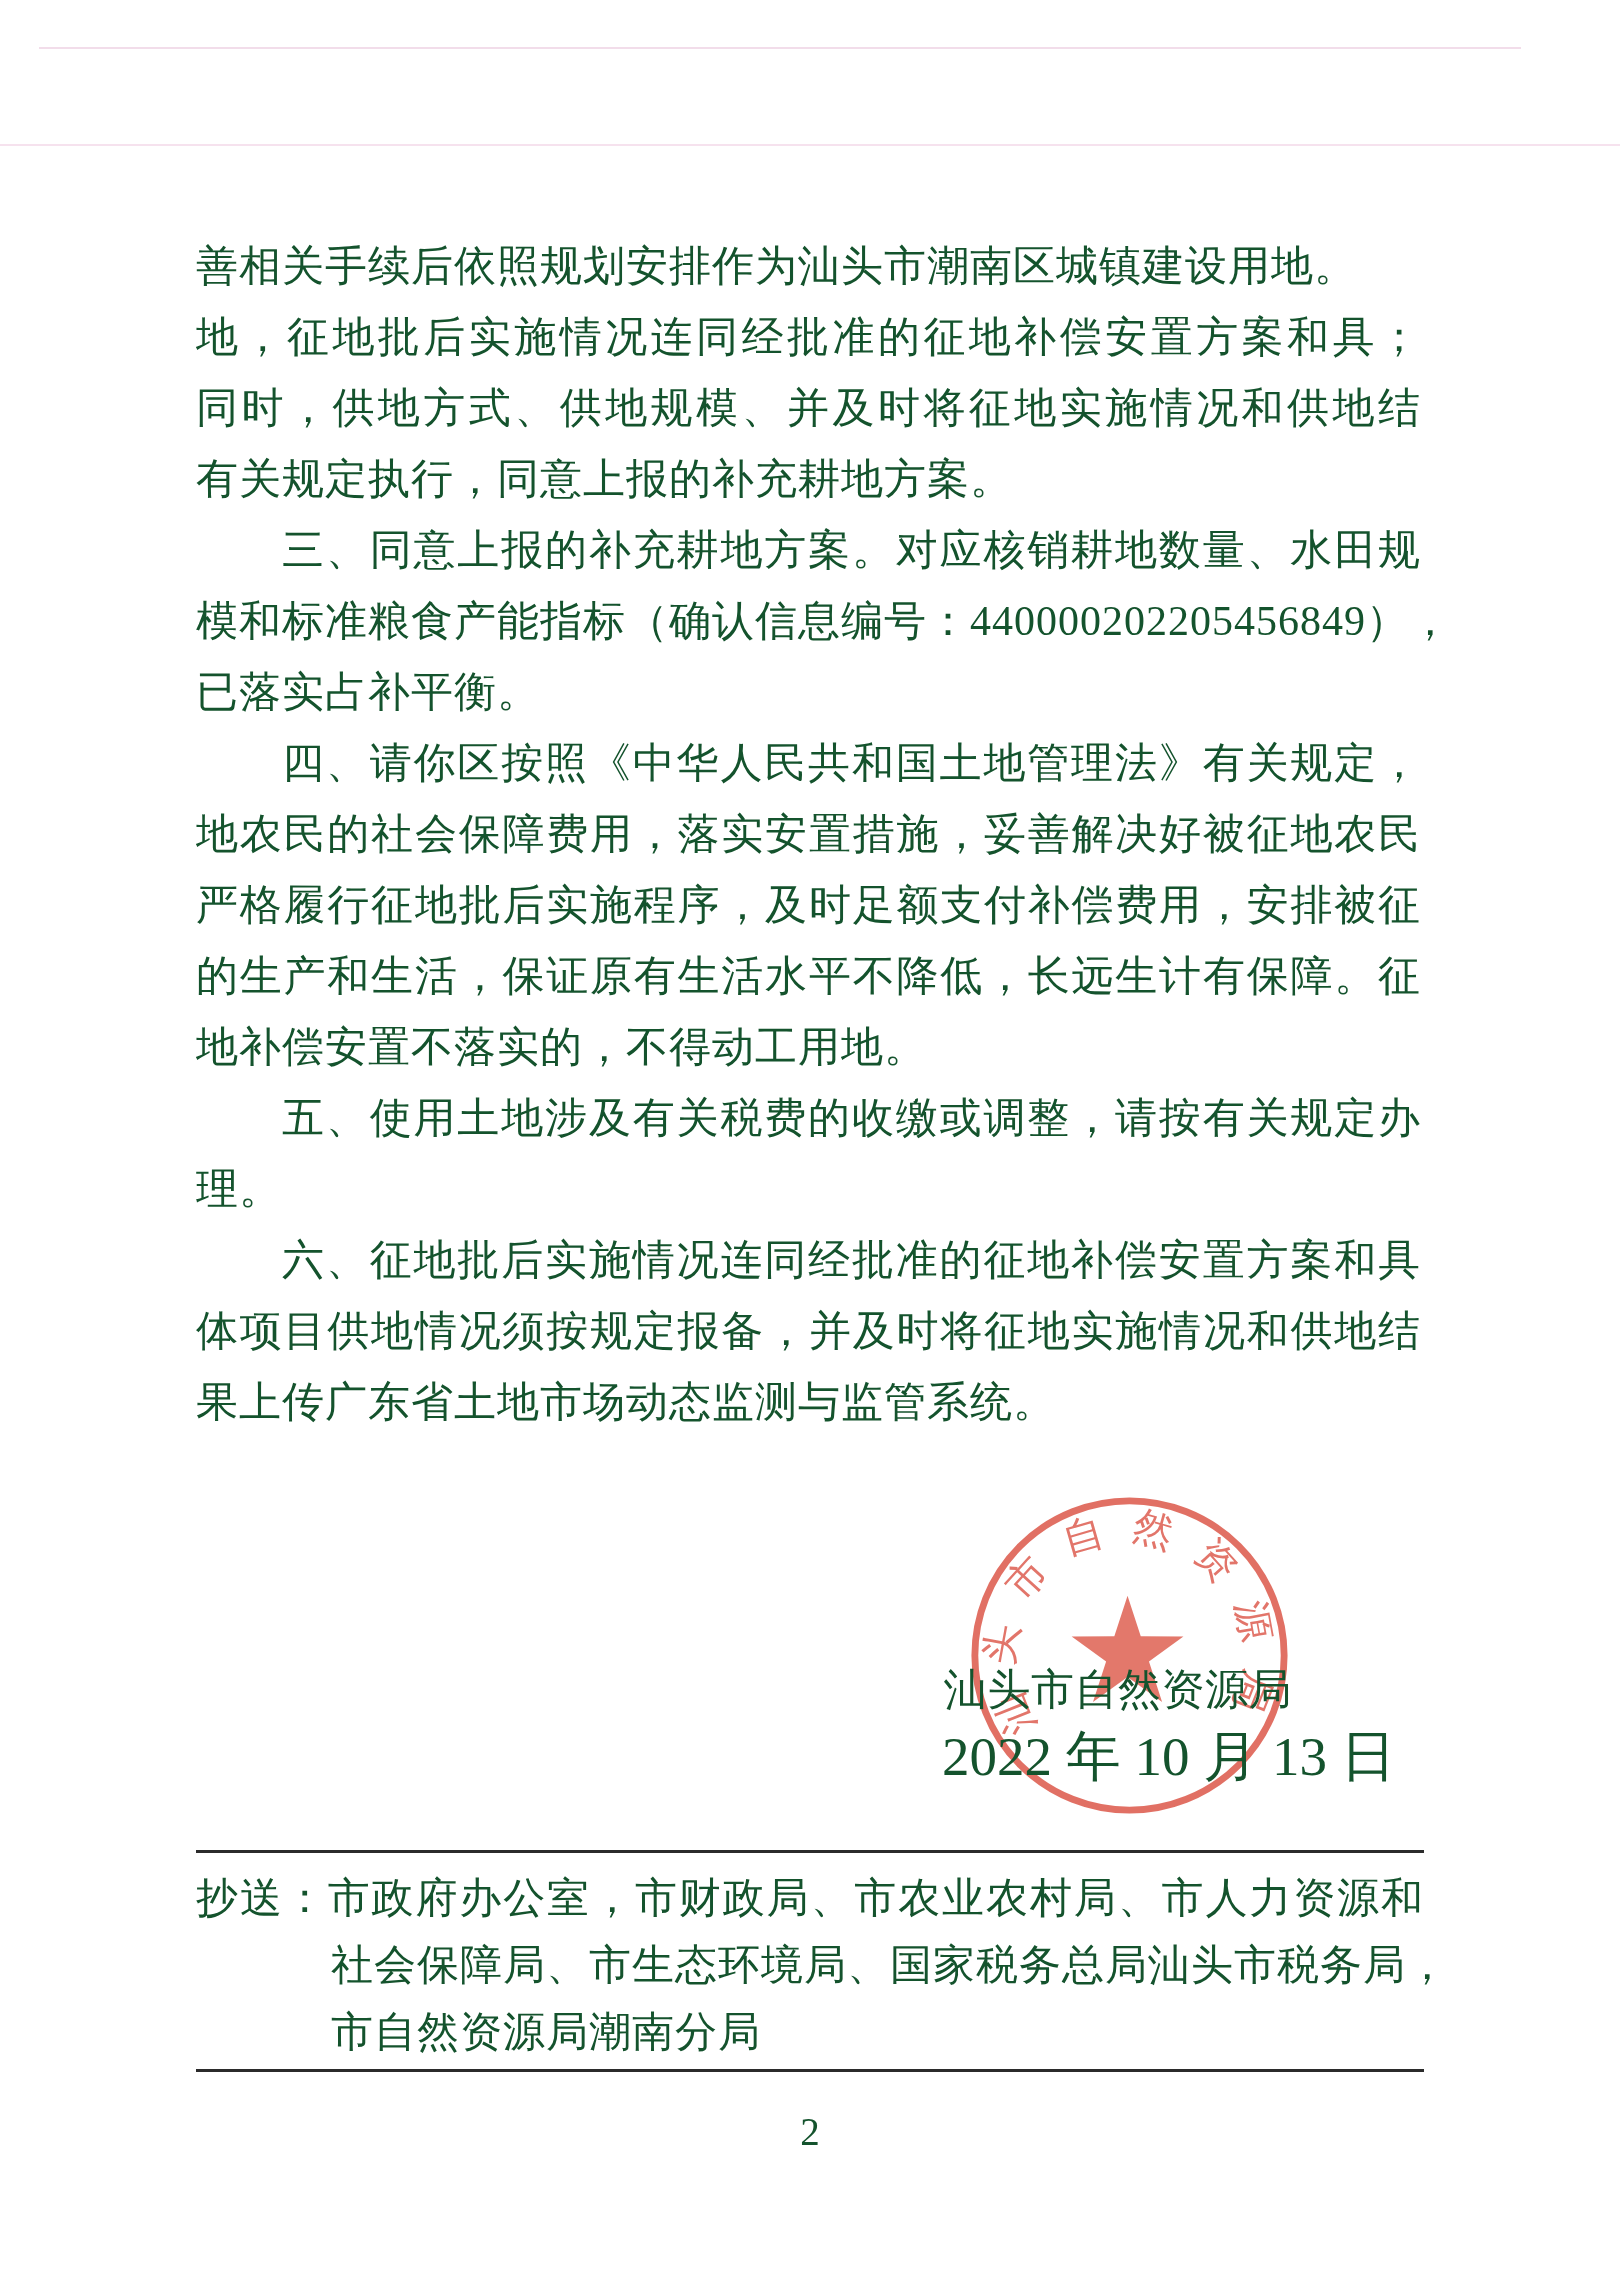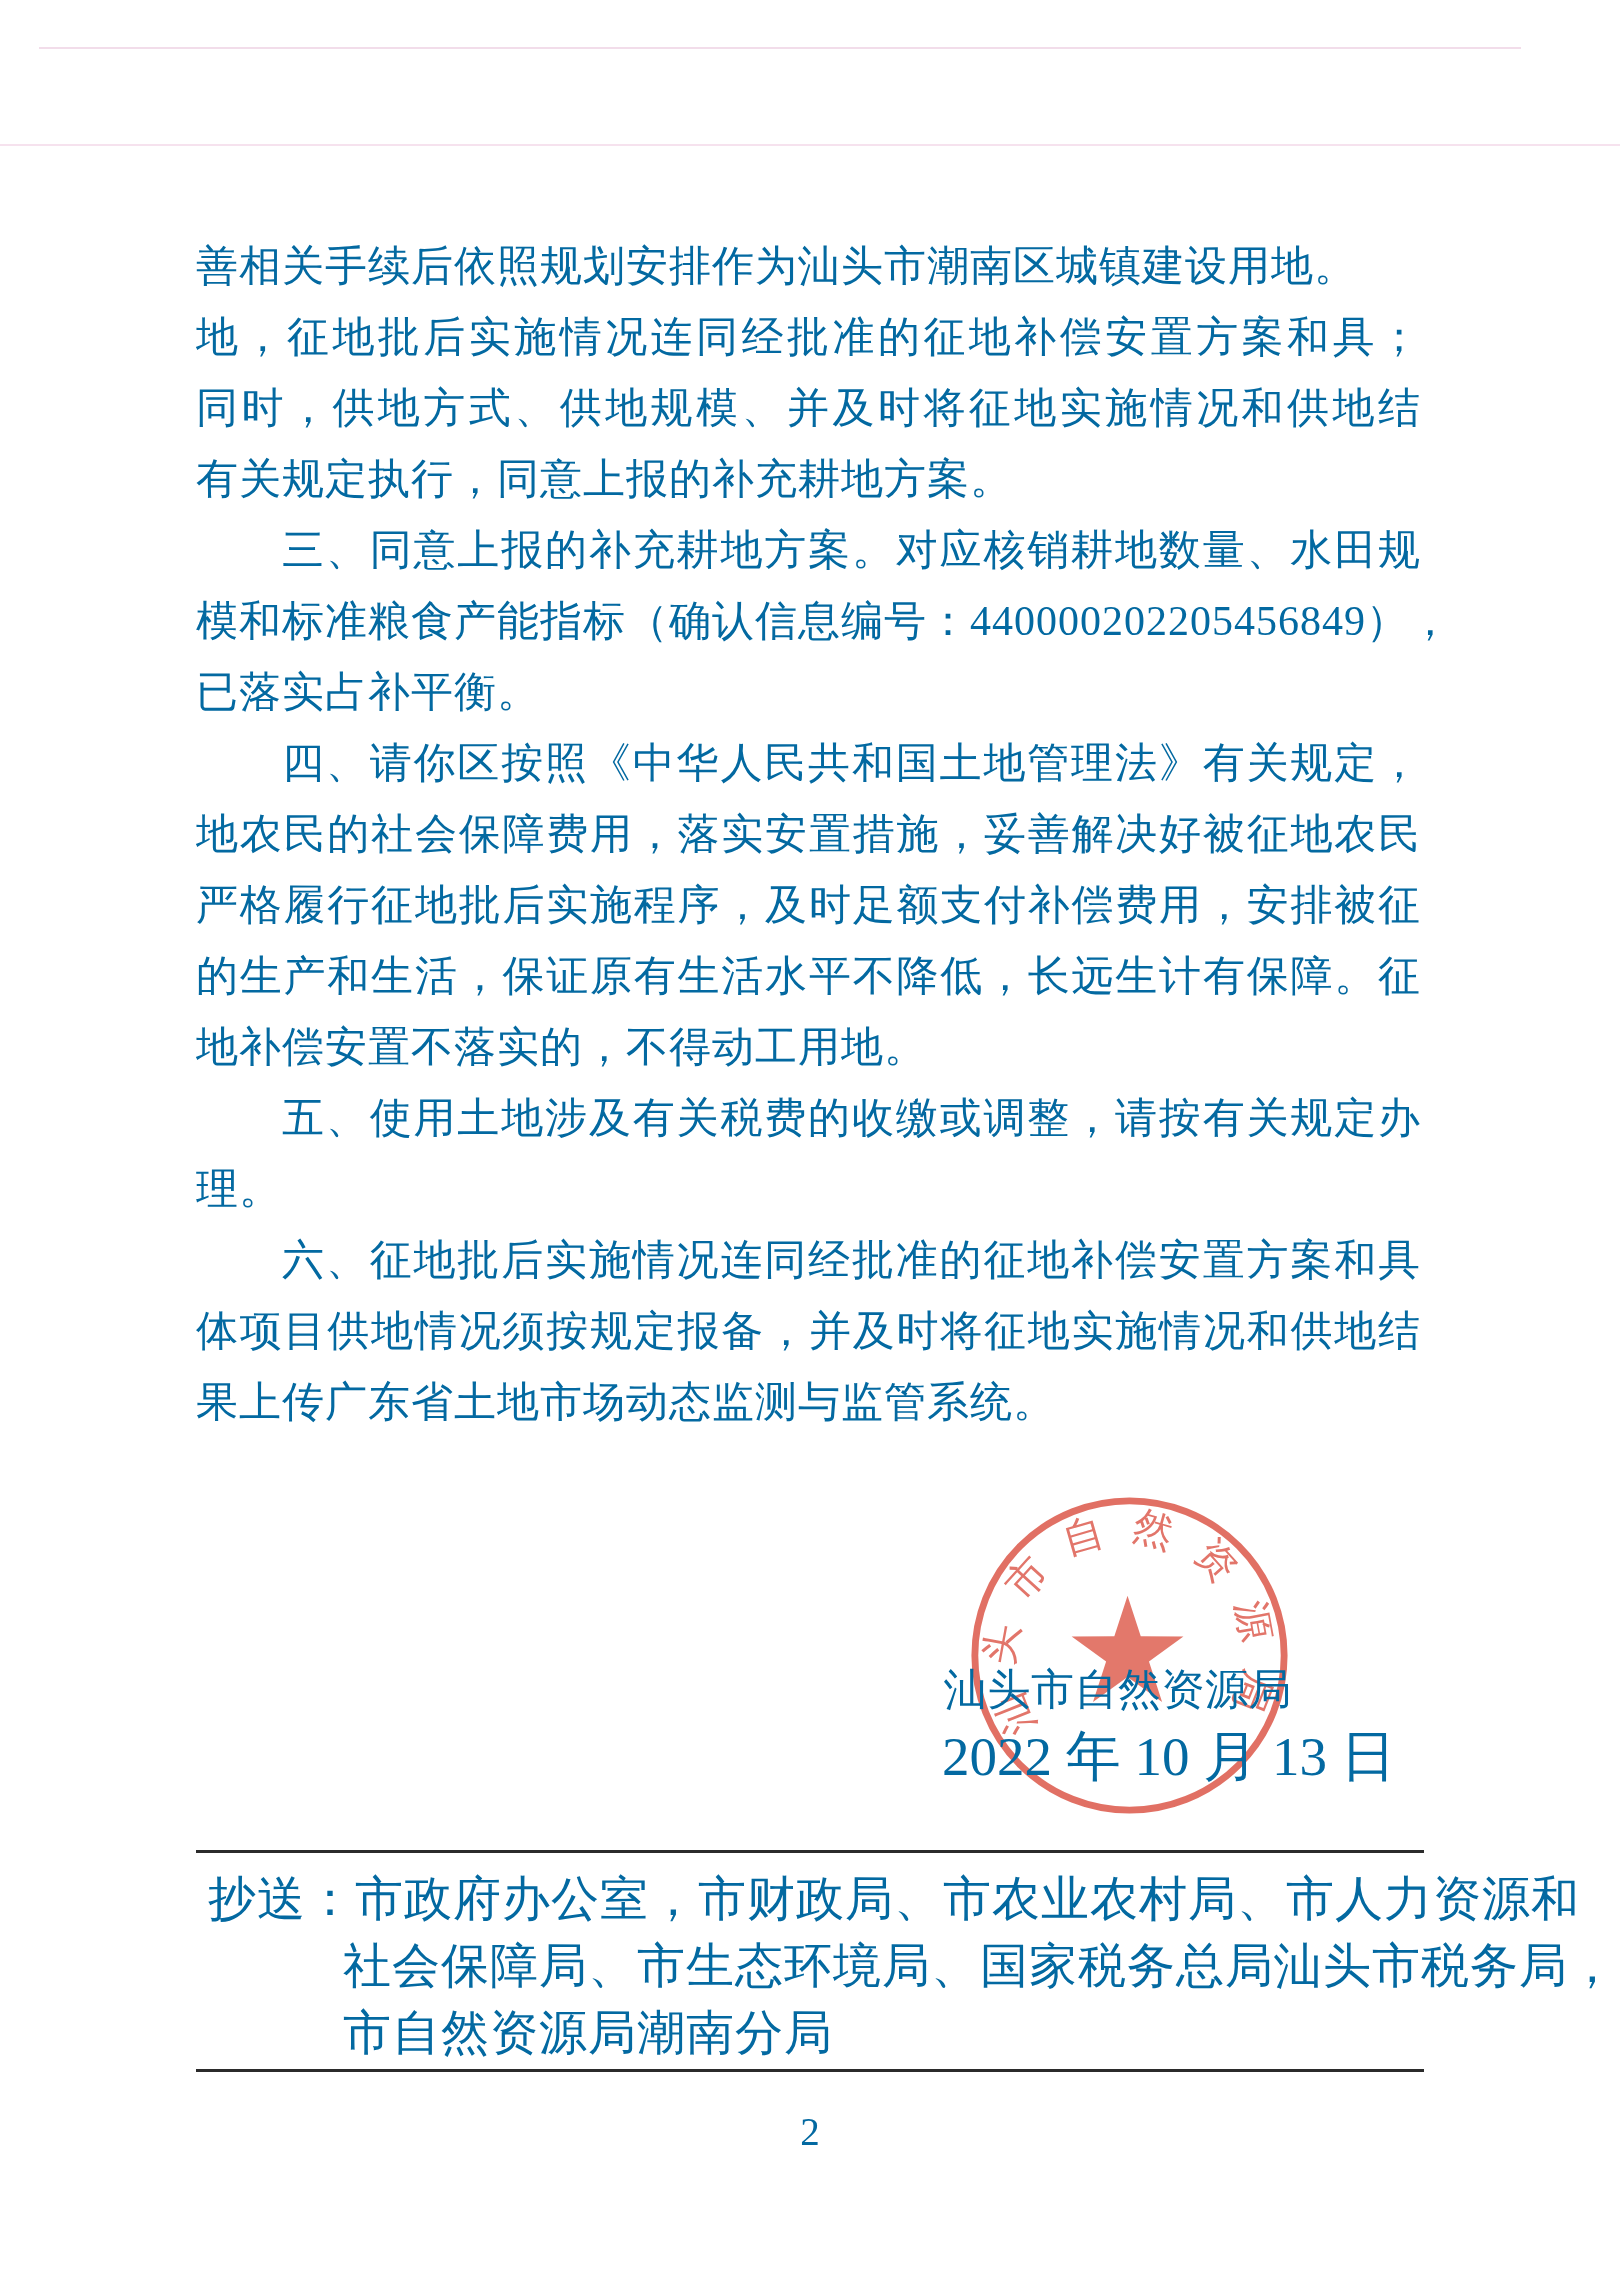--- a/index.html
+++ b/index.html
@@ -2,21 +2,21 @@
 <html><head>
 <meta charset="utf-8">
 <style>
   html,body{margin:0;padding:0;background:#e8e8e8;}
   .page{
     position:relative;
     width:1620px;height:2292px;
     background:#ffffff;
     overflow:hidden;
     font-family:"Liberation Serif","DejaVu Serif",serif;
-    color:#0369a1;
+    color:#14532d;
   }
   
   .artifact{position:absolute;pointer-events:none;}
   .streak1{left:39px;top:47px;width:1482px;height:2px;background:#edd2e3;opacity:.75;}
   .streak2{left:0;top:144px;width:1620px;height:2px;background:#f6e2ee;}
 
   
   .body-block{position:absolute;left:196px;top:231px;width:1225px;}
   .bline{
     height:71px;line-height:71px;font-size:42px;
@@ -34,22 +34,22 @@
   .sig-agency{position:absolute;left:944px;top:1655px;width:353px;height:69px;
     line-height:69px;font-size:43px;white-space:nowrap;letter-spacing:0.5px;}
   .sig-date{position:absolute;left:942px;top:1724px;width:372px;height:65px;
     line-height:65px;font-size:55px;white-space:nowrap;}
 
   
   .rule{position:absolute;left:196px;width:1228px;height:2.9px;background:#2b2b2b;}
   .rule-top{top:1850px;}
   .rule-bottom{top:2069px;}
   .cc-block{position:absolute;left:196px;top:1865px;width:1228px;}
-  .cc-line{height:67px;line-height:67px;font-size:48px;white-space:nowrap;
-    text-align:justify;text-align-last:justify;letter-spacing:1px;margin-left:12px;}
+  .cc-line{height:67px;line-height:67px;font-size:42px;white-space:nowrap;
+    text-align:justify;text-align-last:justify;letter-spacing:1px;}
   .cc-line.cont{padding-left:135px;}
   .cc-line.end{text-align:right;text-align-last:left;}
   .cc-label{display:inline;}
 
   .page-number{position:absolute;left:0;top:2107px;width:1620px;height:49px;
     line-height:49px;text-align:center;font-size:39px;}
 </style>
 </head>
 <body>
 

